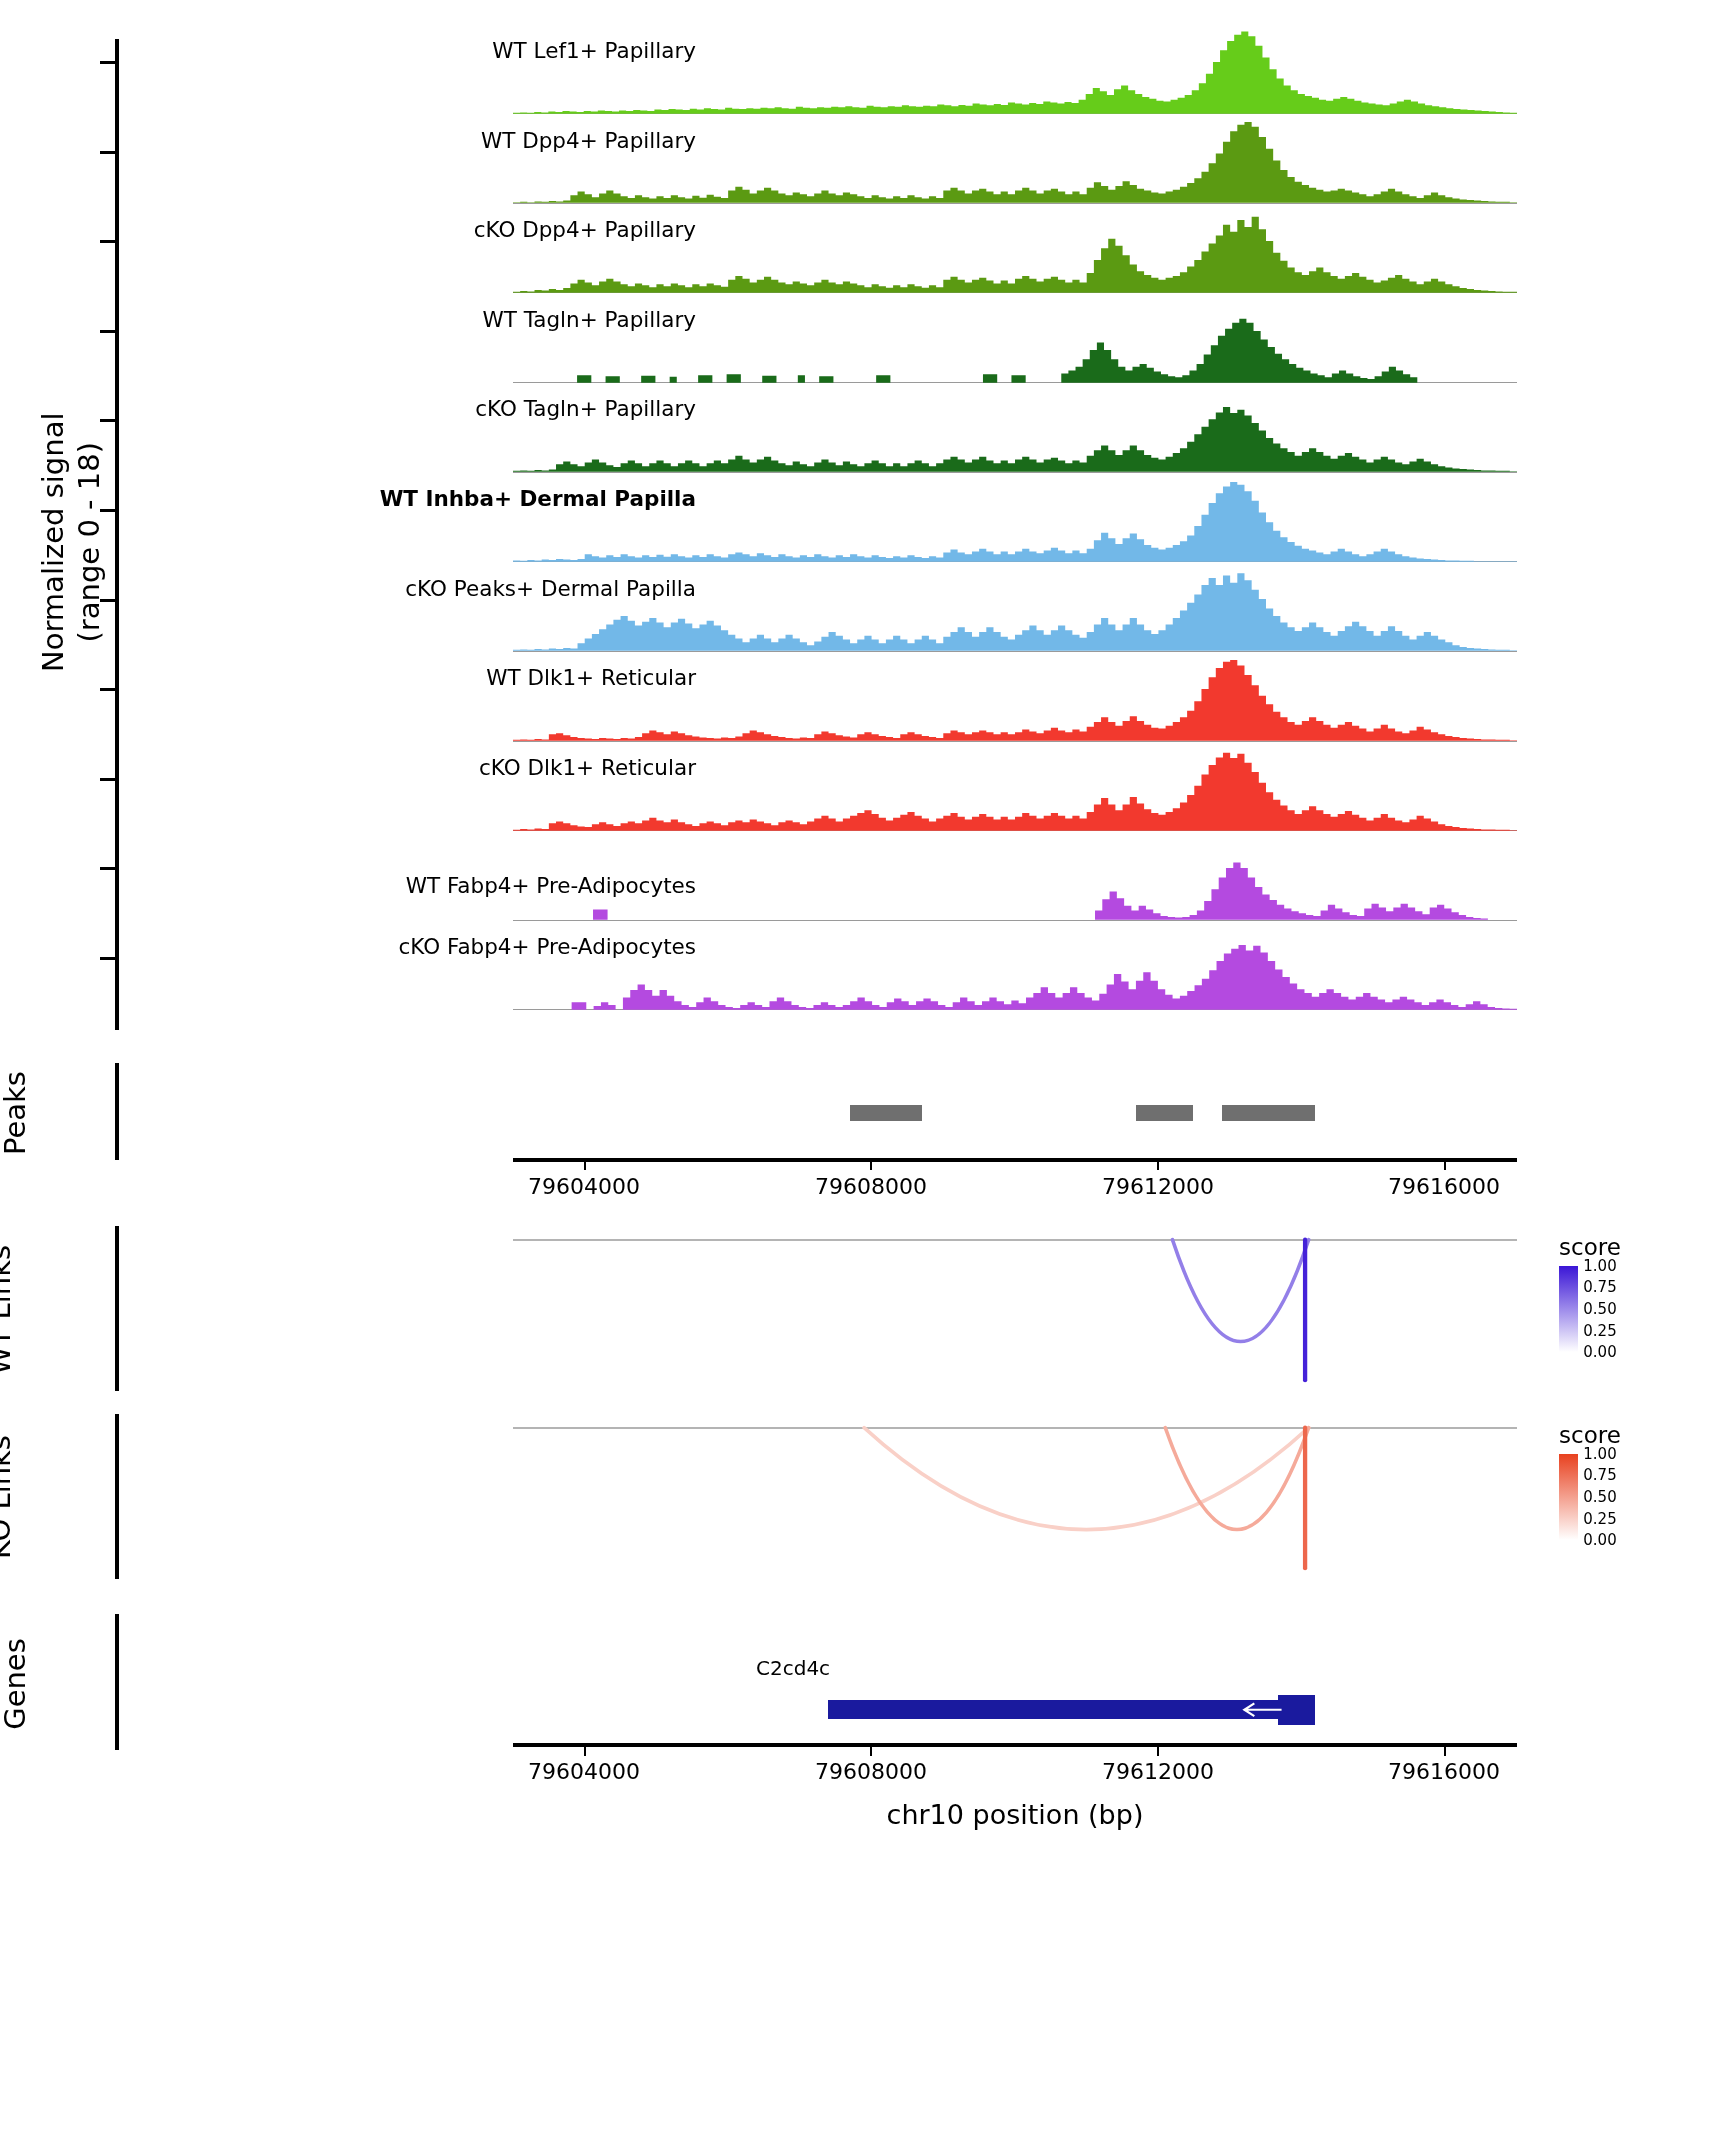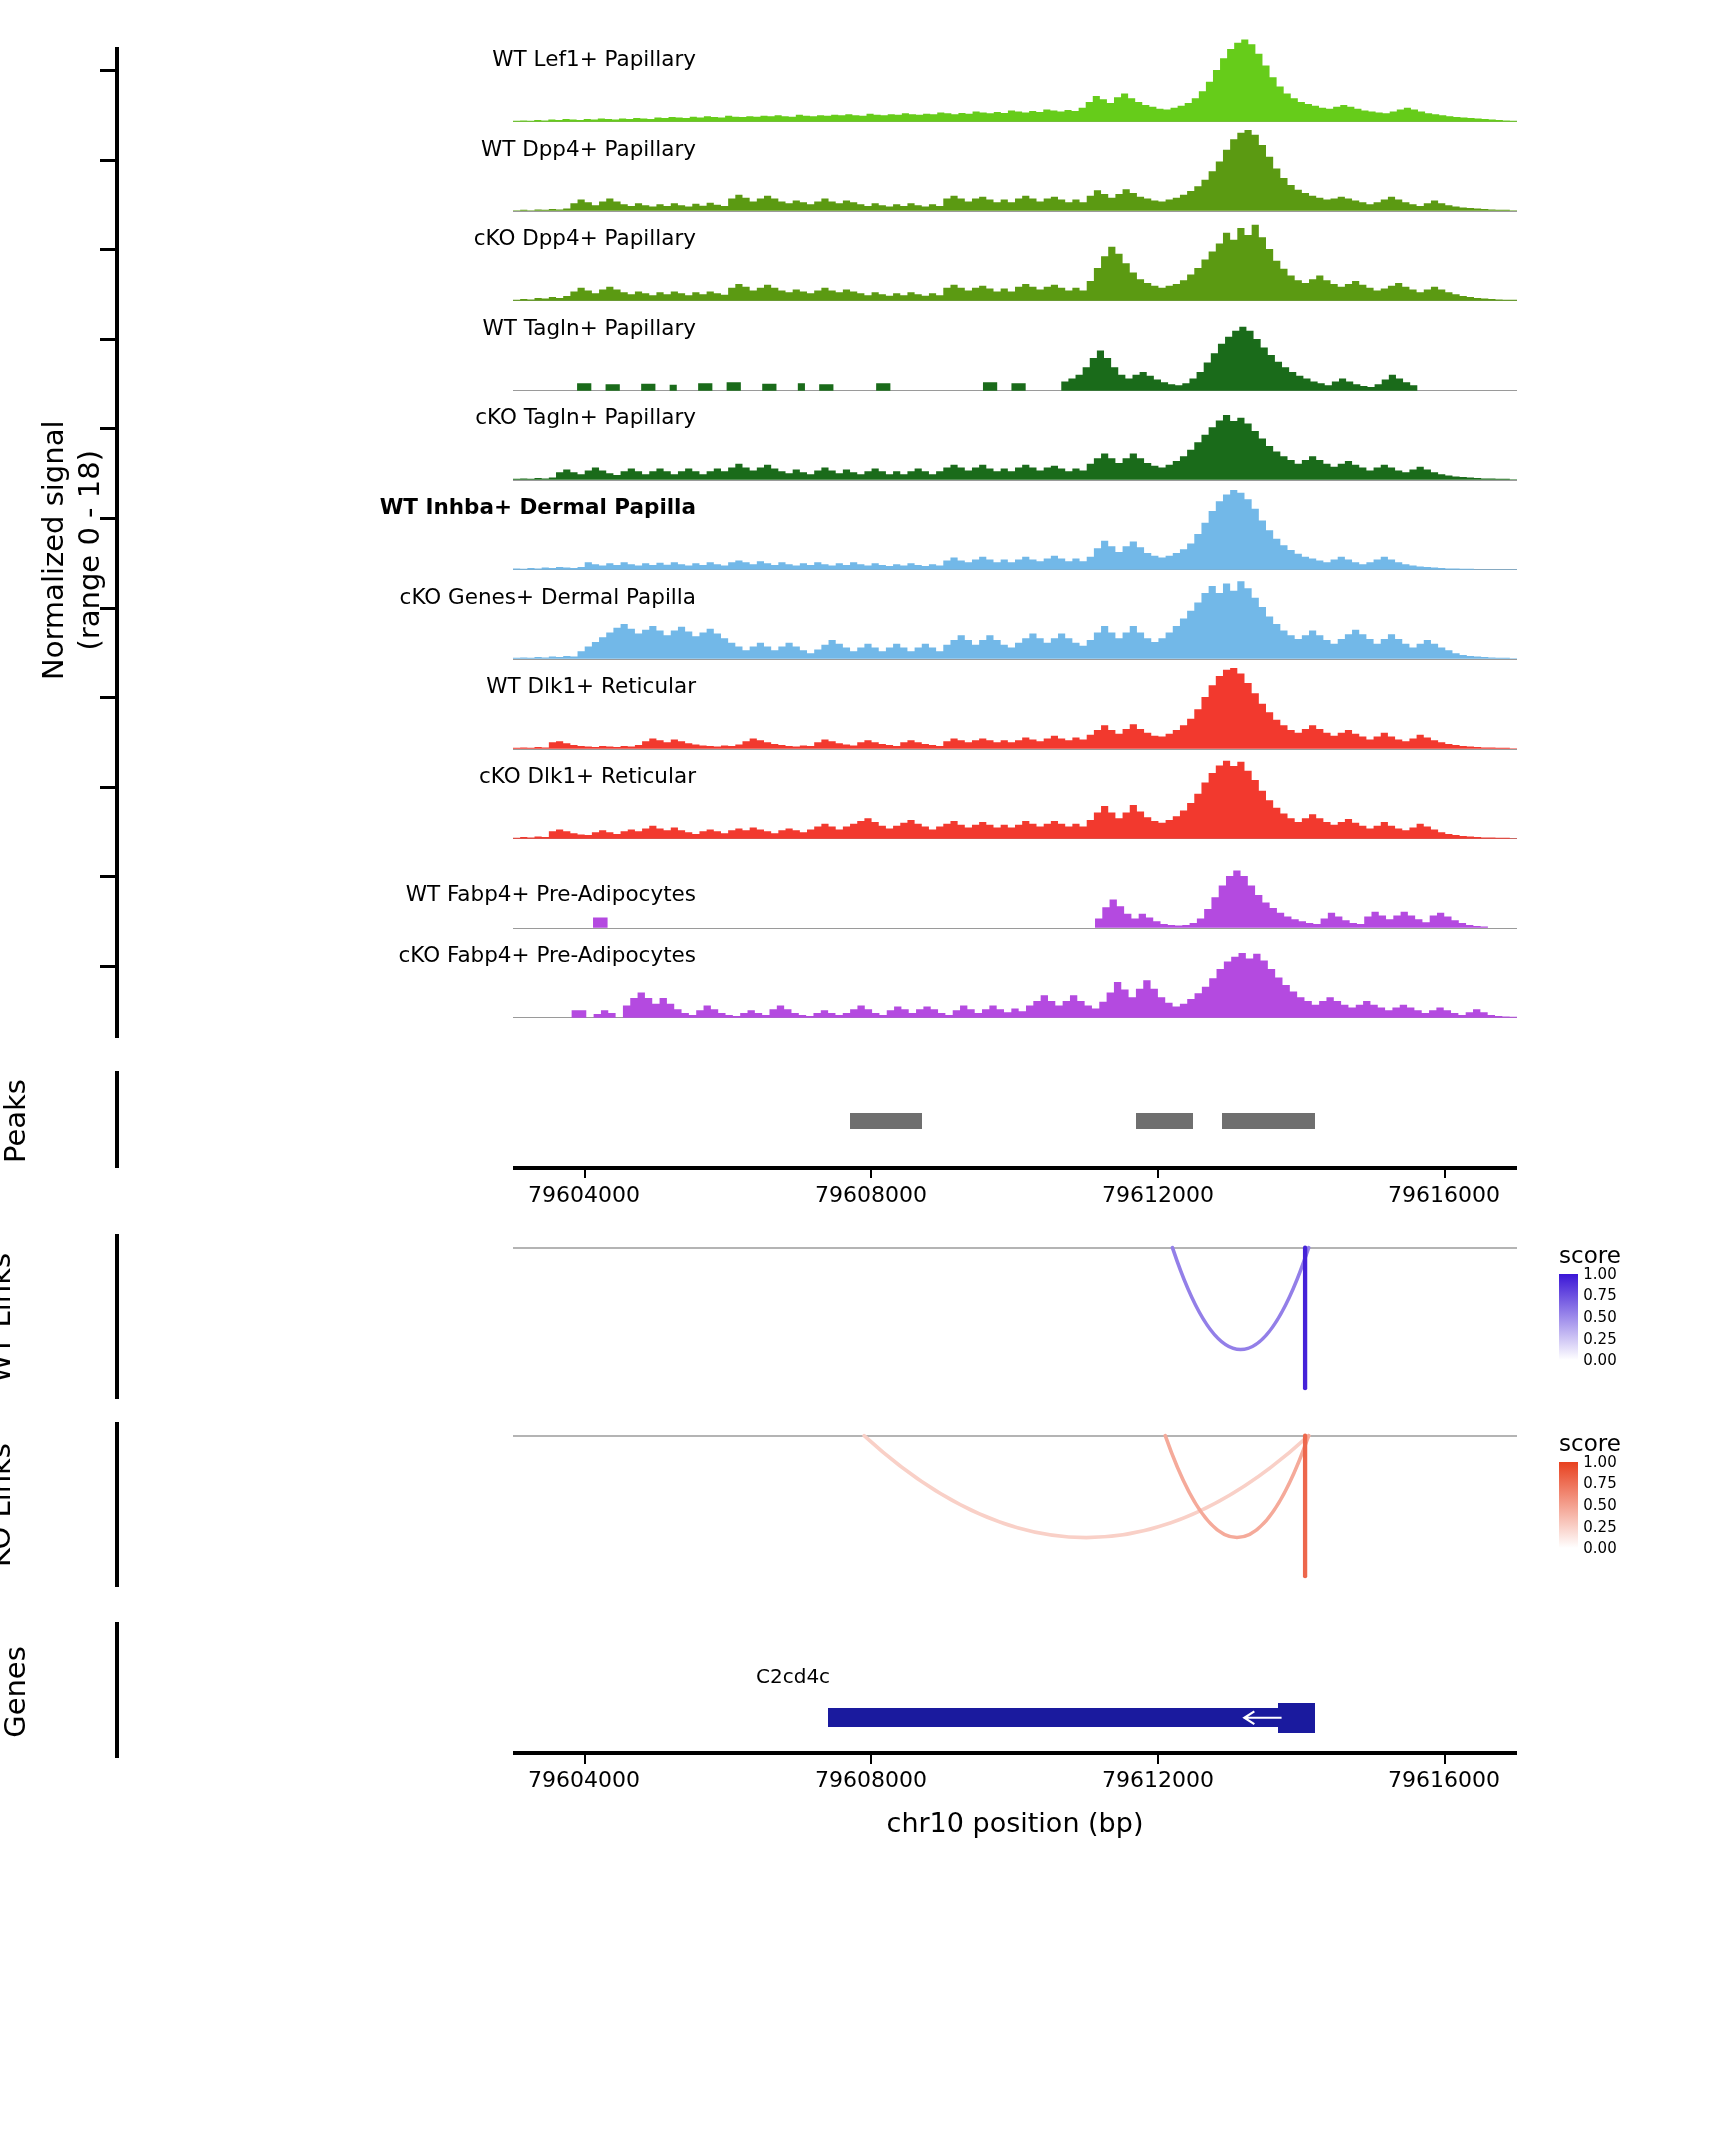--- a/index.html
+++ b/index.html
@@ -10,21 +10,21 @@
   body {
     width: 1721px;
     height: 2151px;
     font-family: "DejaVu Sans", "Liberation Sans", sans-serif;
     color: #000000;
     overflow: hidden;
     position: relative;
   }
   #root {
     position: absolute;
-    left: 0; top: 8px;
+    left: 0; top: 0;
     width: 1721px;
     height: 2091px;
   }
   .vline {
     position: absolute;
     background: #000000;
     width: 3.6px;
   }
   .tickmark {
     position: absolute;
@@ -183,21 +183,21 @@
         <path d="M 0 118 L 0.00 116.69 L 10.00 116.69 L 10.00 116.03 L 20.00 116.03 L 20.00 116.69 L 30.00 116.69 L 30.00 115.38 L 40.00 115.38 L 40.00 116.03 L 50.00 116.03 L 50.00 114.72 L 60.00 114.72 L 60.00 107.51 L 70.00 107.51 L 70.00 103.58 L 80.00 103.58 L 80.00 107.51 L 90.00 107.51 L 90.00 110.13 L 100.00 110.13 L 100.00 104.89 L 110.00 104.89 L 110.00 100.96 L 120.00 100.96 L 120.00 104.89 L 130.00 104.89 L 130.00 108.82 L 140.00 108.82 L 140.00 111.44 L 150.00 111.44 L 150.00 106.20 L 160.00 106.20 L 160.00 102.27 L 170.00 102.27 L 170.00 106.20 L 180.00 106.20 L 180.00 110.13 L 190.00 110.13 L 190.00 106.20 L 200.00 106.20 L 200.00 102.27 L 210.00 102.27 L 210.00 106.20 L 220.00 106.20 L 220.00 110.13 L 230.00 110.13 L 230.00 106.20 L 240.00 106.20 L 240.00 102.27 L 250.00 102.27 L 250.00 106.20 L 260.00 106.20 L 260.00 110.13 L 270.00 110.13 L 270.00 106.20 L 280.00 106.20 L 280.00 102.27 L 290.00 102.27 L 290.00 106.20 L 300.00 106.20 L 300.00 100.96 L 310.00 100.96 L 310.00 95.71 L 320.00 95.71 L 320.00 100.96 L 330.00 100.96 L 330.00 104.89 L 340.00 104.89 L 340.00 100.96 L 350.00 100.96 L 350.00 97.02 L 360.00 97.02 L 360.00 102.27 L 370.00 102.27 L 370.00 106.20 L 380.00 106.20 L 380.00 108.82 L 390.00 108.82 L 390.00 103.58 L 400.00 103.58 L 400.00 107.51 L 410.00 107.51 L 410.00 110.13 L 420.00 110.13 L 420.00 104.89 L 430.00 104.89 L 430.00 100.96 L 440.00 100.96 L 440.00 104.89 L 450.00 104.89 L 450.00 108.82 L 460.00 108.82 L 460.00 103.58 L 470.00 103.58 L 470.00 107.51 L 480.00 107.51 L 480.00 110.13 L 490.00 110.13 L 490.00 106.20 L 500.00 106.20 L 500.00 102.27 L 510.00 102.27 L 510.00 106.20 L 520.00 106.20 L 520.00 110.13 L 530.00 110.13 L 530.00 106.20 L 540.00 106.20 L 540.00 110.13 L 550.00 110.13 L 550.00 106.20 L 560.00 106.20 L 560.00 102.27 L 570.00 102.27 L 570.00 106.20 L 580.00 106.20 L 580.00 110.13 L 590.00 110.13 L 590.00 106.20 L 600.00 106.20 L 600.00 100.96 L 610.00 100.96 L 610.00 97.02 L 620.00 97.02 L 620.00 100.96 L 630.00 100.96 L 630.00 104.89 L 640.00 104.89 L 640.00 100.96 L 650.00 100.96 L 650.00 97.02 L 660.00 97.02 L 660.00 102.27 L 670.00 102.27 L 670.00 106.20 L 680.00 106.20 L 680.00 102.27 L 690.00 102.27 L 690.00 106.20 L 700.00 106.20 L 700.00 100.96 L 710.00 100.96 L 710.00 97.02 L 720.00 97.02 L 720.00 100.96 L 730.00 100.96 L 730.00 104.89 L 740.00 104.89 L 740.00 100.96 L 750.00 100.96 L 750.00 98.33 L 760.00 98.33 L 760.00 102.27 L 770.00 102.27 L 770.00 106.20 L 780.00 106.20 L 780.00 102.27 L 790.00 102.27 L 790.00 104.89 L 800.00 104.89 L 800.00 95.71 L 810.00 95.71 L 810.00 87.84 L 820.00 87.84 L 820.00 81.29 L 830.00 81.29 L 830.00 87.84 L 840.00 87.84 L 840.00 94.40 L 850.00 94.40 L 850.00 87.84 L 860.00 87.84 L 860.00 81.29 L 870.00 81.29 L 870.00 87.84 L 880.00 87.84 L 880.00 94.40 L 890.00 94.40 L 890.00 98.33 L 900.00 98.33 L 900.00 100.96 L 910.00 100.96 L 910.00 97.02 L 920.00 97.02 L 920.00 91.78 L 930.00 91.78 L 930.00 85.22 L 940.00 85.22 L 940.00 76.04 L 950.00 76.04 L 950.00 65.56 L 960.00 65.56 L 960.00 55.07 L 970.00 55.07 L 970.00 44.58 L 980.00 44.58 L 980.00 35.40 L 990.00 35.40 L 990.00 27.53 L 1000.00 27.53 L 1000.00 36.06 L 1010.00 36.06 L 1010.00 31.47 L 1020.00 31.47 L 1020.00 39.33 L 1030.00 39.33 L 1030.00 49.82 L 1040.00 49.82 L 1040.00 60.31 L 1050.00 60.31 L 1050.00 70.80 L 1060.00 70.80 L 1060.00 78.67 L 1070.00 78.67 L 1070.00 85.22 L 1080.00 85.22 L 1080.00 90.47 L 1090.00 90.47 L 1090.00 95.71 L 1100.00 95.71 L 1100.00 90.47 L 1110.00 90.47 L 1110.00 85.22 L 1120.00 85.22 L 1120.00 90.47 L 1130.00 90.47 L 1130.00 95.71 L 1140.00 95.71 L 1140.00 99.64 L 1150.00 99.64 L 1150.00 95.71 L 1160.00 95.71 L 1160.00 91.78 L 1170.00 91.78 L 1170.00 97.02 L 1180.00 97.02 L 1180.00 100.96 L 1190.00 100.96 L 1190.00 104.89 L 1200.00 104.89 L 1200.00 100.96 L 1210.00 100.96 L 1210.00 97.02 L 1220.00 97.02 L 1220.00 100.96 L 1230.00 100.96 L 1230.00 104.89 L 1240.00 104.89 L 1240.00 107.51 L 1250.00 107.51 L 1250.00 103.58 L 1260.00 103.58 L 1260.00 99.64 L 1270.00 99.64 L 1270.00 103.58 L 1280.00 103.58 L 1280.00 107.51 L 1290.00 107.51 L 1290.00 110.13 L 1300.00 110.13 L 1300.00 112.10 L 1310.00 112.10 L 1310.00 113.41 L 1320.00 113.41 L 1320.00 114.07 L 1330.00 114.07 L 1330.00 114.72 L 1340.00 114.72 L 1340.00 115.38 L 1350.00 115.38 L 1350.00 116.03 L 1360.00 116.03 L 1360.00 116.03 L 1370.00 116.03 L 1370.00 116.69 L 1380.00 116.69 L 1380.00 116.69 L 1390.00 116.69 L 1390.00 117.34 L 1400.00 117.34 L 1400 118 Z" fill="#1a6b1a" stroke="none"></path>
       </svg>
     </div>
     <div class="track-label" style="top: 486px; font-weight: bold;">WT Inhba+ Dermal Papilla</div>
     <div class="track-baseline" style="top: 561px; left: 513px;"></div>
     <div class="track-plot" style="top: 477px; height: 85px;">
       <svg width="1004" height="85" class="track-svg" viewBox="0 0 1400 118">
         <path d="M 0 118 L 0.00 116.03 L 10.00 116.03 L 10.00 116.69 L 20.00 116.69 L 20.00 115.38 L 30.00 115.38 L 30.00 116.03 L 40.00 116.03 L 40.00 114.72 L 50.00 114.72 L 50.00 115.38 L 60.00 115.38 L 60.00 114.07 L 70.00 114.07 L 70.00 114.72 L 80.00 114.72 L 80.00 115.38 L 90.00 115.38 L 90.00 114.07 L 100.00 114.07 L 100.00 107.51 L 110.00 107.51 L 110.00 110.13 L 120.00 110.13 L 120.00 112.10 L 130.00 112.10 L 130.00 108.82 L 140.00 108.82 L 140.00 111.44 L 150.00 111.44 L 150.00 107.51 L 160.00 107.51 L 160.00 110.13 L 170.00 110.13 L 170.00 112.10 L 180.00 112.10 L 180.00 108.82 L 190.00 108.82 L 190.00 111.44 L 200.00 111.44 L 200.00 108.17 L 210.00 108.17 L 210.00 110.79 L 220.00 110.79 L 220.00 107.51 L 230.00 107.51 L 230.00 110.13 L 240.00 110.13 L 240.00 112.10 L 250.00 112.10 L 250.00 108.82 L 260.00 108.82 L 260.00 111.44 L 270.00 111.44 L 270.00 107.51 L 280.00 107.51 L 280.00 110.13 L 290.00 110.13 L 290.00 112.10 L 300.00 112.10 L 300.00 107.51 L 310.00 107.51 L 310.00 104.89 L 320.00 104.89 L 320.00 107.51 L 330.00 107.51 L 330.00 110.13 L 340.00 110.13 L 340.00 106.20 L 350.00 106.20 L 350.00 108.82 L 360.00 108.82 L 360.00 111.44 L 370.00 111.44 L 370.00 107.51 L 380.00 107.51 L 380.00 110.13 L 390.00 110.13 L 390.00 112.10 L 400.00 112.10 L 400.00 108.82 L 410.00 108.82 L 410.00 111.44 L 420.00 111.44 L 420.00 107.51 L 430.00 107.51 L 430.00 110.13 L 440.00 110.13 L 440.00 112.10 L 450.00 112.10 L 450.00 108.82 L 460.00 108.82 L 460.00 111.44 L 470.00 111.44 L 470.00 107.51 L 480.00 107.51 L 480.00 110.13 L 490.00 110.13 L 490.00 112.10 L 500.00 112.10 L 500.00 108.82 L 510.00 108.82 L 510.00 111.44 L 520.00 111.44 L 520.00 112.76 L 530.00 112.76 L 530.00 110.13 L 540.00 110.13 L 540.00 112.10 L 550.00 112.10 L 550.00 108.82 L 560.00 108.82 L 560.00 111.44 L 570.00 111.44 L 570.00 112.76 L 580.00 112.76 L 580.00 110.13 L 590.00 110.13 L 590.00 112.10 L 600.00 112.10 L 600.00 104.89 L 610.00 104.89 L 610.00 100.96 L 620.00 100.96 L 620.00 104.89 L 630.00 104.89 L 630.00 107.51 L 640.00 107.51 L 640.00 103.58 L 650.00 103.58 L 650.00 99.64 L 660.00 99.64 L 660.00 103.58 L 670.00 103.58 L 670.00 107.51 L 680.00 107.51 L 680.00 103.58 L 690.00 103.58 L 690.00 107.51 L 700.00 107.51 L 700.00 103.58 L 710.00 103.58 L 710.00 99.64 L 720.00 99.64 L 720.00 103.58 L 730.00 103.58 L 730.00 106.20 L 740.00 106.20 L 740.00 102.27 L 750.00 102.27 L 750.00 98.33 L 760.00 98.33 L 760.00 102.27 L 770.00 102.27 L 770.00 106.20 L 780.00 106.20 L 780.00 102.27 L 790.00 102.27 L 790.00 106.20 L 800.00 106.20 L 800.00 99.64 L 810.00 99.64 L 810.00 87.84 L 820.00 87.84 L 820.00 77.36 L 830.00 77.36 L 830.00 85.22 L 840.00 85.22 L 840.00 93.09 L 850.00 93.09 L 850.00 85.22 L 860.00 85.22 L 860.00 78.67 L 870.00 78.67 L 870.00 86.53 L 880.00 86.53 L 880.00 94.40 L 890.00 94.40 L 890.00 98.33 L 900.00 98.33 L 900.00 100.96 L 910.00 100.96 L 910.00 98.33 L 920.00 98.33 L 920.00 94.40 L 930.00 94.40 L 930.00 89.16 L 940.00 89.16 L 940.00 81.29 L 950.00 81.29 L 950.00 68.18 L 960.00 68.18 L 960.00 52.44 L 970.00 52.44 L 970.00 36.06 L 980.00 36.06 L 980.00 22.29 L 990.00 22.29 L 990.00 13.11 L 1000.00 13.11 L 1000.00 6.56 L 1010.00 6.56 L 1010.00 10.49 L 1020.00 10.49 L 1020.00 19.67 L 1030.00 19.67 L 1030.00 32.78 L 1040.00 32.78 L 1040.00 49.17 L 1050.00 49.17 L 1050.00 62.93 L 1060.00 62.93 L 1060.00 74.73 L 1070.00 74.73 L 1070.00 83.91 L 1080.00 83.91 L 1080.00 90.47 L 1090.00 90.47 L 1090.00 95.71 L 1100.00 95.71 L 1100.00 99.64 L 1110.00 99.64 L 1110.00 102.27 L 1120.00 102.27 L 1120.00 104.89 L 1130.00 104.89 L 1130.00 107.51 L 1140.00 107.51 L 1140.00 103.58 L 1150.00 103.58 L 1150.00 99.64 L 1160.00 99.64 L 1160.00 103.58 L 1170.00 103.58 L 1170.00 107.51 L 1180.00 107.51 L 1180.00 110.13 L 1190.00 110.13 L 1190.00 107.51 L 1200.00 107.51 L 1200.00 103.58 L 1210.00 103.58 L 1210.00 99.64 L 1220.00 99.64 L 1220.00 103.58 L 1230.00 103.58 L 1230.00 107.51 L 1240.00 107.51 L 1240.00 110.13 L 1250.00 110.13 L 1250.00 112.10 L 1260.00 112.10 L 1260.00 113.41 L 1270.00 113.41 L 1270.00 114.07 L 1280.00 114.07 L 1280.00 114.72 L 1290.00 114.72 L 1290.00 115.38 L 1300.00 115.38 L 1300.00 116.03 L 1310.00 116.03 L 1310.00 116.03 L 1320.00 116.03 L 1320.00 116.69 L 1330.00 116.69 L 1330.00 116.69 L 1340.00 116.69 L 1340.00 117.34 L 1350.00 117.34 L 1350.00 117.34 L 1360.00 117.34 L 1360.00 117.34 L 1370.00 117.34 L 1370.00 117.34 L 1380.00 117.34 L 1380.00 117.34 L 1390.00 117.34 L 1390.00 117.34 L 1400.00 117.34 L 1400 118 Z" fill="#72b8e8" stroke="none"></path>
       </svg>
     </div>
-    <div class="track-label" style="top: 576px;">cKO Genes+ Dermal Papilla</div>
+    <div class="track-label" style="top: 576px;">cKO Peaks+ Dermal Papilla</div>
     <div class="track-baseline" style="top: 651px; left: 513px;"></div>
     <div class="track-plot" style="top: 566px; height: 85px;">
       <svg width="1004" height="85" class="track-svg" viewBox="0 0 1400 118">
         <path d="M 0 118 L 0.00 116.69 L 10.00 116.69 L 10.00 116.03 L 20.00 116.03 L 20.00 116.69 L 30.00 116.69 L 30.00 115.38 L 40.00 115.38 L 40.00 116.03 L 50.00 116.03 L 50.00 114.72 L 60.00 114.72 L 60.00 115.38 L 70.00 115.38 L 70.00 114.07 L 80.00 114.07 L 80.00 114.72 L 90.00 114.72 L 90.00 107.51 L 100.00 107.51 L 100.00 100.96 L 110.00 100.96 L 110.00 94.40 L 120.00 94.40 L 120.00 87.84 L 130.00 87.84 L 130.00 81.29 L 140.00 81.29 L 140.00 74.73 L 150.00 74.73 L 150.00 69.49 L 160.00 69.49 L 160.00 76.04 L 170.00 76.04 L 170.00 82.60 L 180.00 82.60 L 180.00 77.36 L 190.00 77.36 L 190.00 72.11 L 200.00 72.11 L 200.00 78.67 L 210.00 78.67 L 210.00 85.22 L 220.00 85.22 L 220.00 78.67 L 230.00 78.67 L 230.00 73.42 L 240.00 73.42 L 240.00 79.98 L 250.00 79.98 L 250.00 86.53 L 260.00 86.53 L 260.00 81.29 L 270.00 81.29 L 270.00 76.04 L 280.00 76.04 L 280.00 82.60 L 290.00 82.60 L 290.00 89.16 L 300.00 89.16 L 300.00 95.71 L 310.00 95.71 L 310.00 100.96 L 320.00 100.96 L 320.00 106.20 L 330.00 106.20 L 330.00 100.96 L 340.00 100.96 L 340.00 95.71 L 350.00 95.71 L 350.00 100.96 L 360.00 100.96 L 360.00 106.20 L 370.00 106.20 L 370.00 100.96 L 380.00 100.96 L 380.00 95.71 L 390.00 95.71 L 390.00 100.96 L 400.00 100.96 L 400.00 106.20 L 410.00 106.20 L 410.00 110.13 L 420.00 110.13 L 420.00 104.89 L 430.00 104.89 L 430.00 98.33 L 440.00 98.33 L 440.00 91.78 L 450.00 91.78 L 450.00 97.02 L 460.00 97.02 L 460.00 102.27 L 470.00 102.27 L 470.00 107.51 L 480.00 107.51 L 480.00 102.27 L 490.00 102.27 L 490.00 97.02 L 500.00 97.02 L 500.00 102.27 L 510.00 102.27 L 510.00 107.51 L 520.00 107.51 L 520.00 102.27 L 530.00 102.27 L 530.00 97.02 L 540.00 97.02 L 540.00 102.27 L 550.00 102.27 L 550.00 107.51 L 560.00 107.51 L 560.00 102.27 L 570.00 102.27 L 570.00 97.02 L 580.00 97.02 L 580.00 102.27 L 590.00 102.27 L 590.00 107.51 L 600.00 107.51 L 600.00 98.33 L 610.00 98.33 L 610.00 91.78 L 620.00 91.78 L 620.00 85.22 L 630.00 85.22 L 630.00 91.78 L 640.00 91.78 L 640.00 98.33 L 650.00 98.33 L 650.00 91.78 L 660.00 91.78 L 660.00 85.22 L 670.00 85.22 L 670.00 91.78 L 680.00 91.78 L 680.00 98.33 L 690.00 98.33 L 690.00 102.27 L 700.00 102.27 L 700.00 95.71 L 710.00 95.71 L 710.00 89.16 L 720.00 89.16 L 720.00 82.60 L 730.00 82.60 L 730.00 89.16 L 740.00 89.16 L 740.00 95.71 L 750.00 95.71 L 750.00 89.16 L 760.00 89.16 L 760.00 82.60 L 770.00 82.60 L 770.00 89.16 L 780.00 89.16 L 780.00 95.71 L 790.00 95.71 L 790.00 99.64 L 800.00 99.64 L 800.00 91.78 L 810.00 91.78 L 810.00 81.29 L 820.00 81.29 L 820.00 72.11 L 830.00 72.11 L 830.00 81.29 L 840.00 81.29 L 840.00 89.16 L 850.00 89.16 L 850.00 81.29 L 860.00 81.29 L 860.00 72.11 L 870.00 72.11 L 870.00 81.29 L 880.00 81.29 L 880.00 89.16 L 890.00 89.16 L 890.00 94.40 L 900.00 94.40 L 900.00 89.16 L 910.00 89.16 L 910.00 81.29 L 920.00 81.29 L 920.00 72.11 L 930.00 72.11 L 930.00 61.62 L 940.00 61.62 L 940.00 51.13 L 950.00 51.13 L 950.00 39.33 L 960.00 39.33 L 960.00 26.22 L 970.00 26.22 L 970.00 16.39 L 980.00 16.39 L 980.00 26.22 L 990.00 26.22 L 990.00 13.11 L 1000.00 13.11 L 1000.00 22.94 L 1010.00 22.94 L 1010.00 9.83 L 1020.00 9.83 L 1020.00 19.67 L 1030.00 19.67 L 1030.00 32.78 L 1040.00 32.78 L 1040.00 45.89 L 1050.00 45.89 L 1050.00 59.00 L 1060.00 59.00 L 1060.00 69.49 L 1070.00 69.49 L 1070.00 78.67 L 1080.00 78.67 L 1080.00 85.22 L 1090.00 85.22 L 1090.00 90.47 L 1100.00 90.47 L 1100.00 85.22 L 1110.00 85.22 L 1110.00 78.67 L 1120.00 78.67 L 1120.00 85.22 L 1130.00 85.22 L 1130.00 91.78 L 1140.00 91.78 L 1140.00 97.02 L 1150.00 97.02 L 1150.00 90.47 L 1160.00 90.47 L 1160.00 83.91 L 1170.00 83.91 L 1170.00 77.36 L 1180.00 77.36 L 1180.00 83.91 L 1190.00 83.91 L 1190.00 90.47 L 1200.00 90.47 L 1200.00 97.02 L 1210.00 97.02 L 1210.00 90.47 L 1220.00 90.47 L 1220.00 83.91 L 1230.00 83.91 L 1230.00 90.47 L 1240.00 90.47 L 1240.00 97.02 L 1250.00 97.02 L 1250.00 102.27 L 1260.00 102.27 L 1260.00 97.02 L 1270.00 97.02 L 1270.00 91.78 L 1280.00 91.78 L 1280.00 97.02 L 1290.00 97.02 L 1290.00 102.27 L 1300.00 102.27 L 1300.00 106.20 L 1310.00 106.20 L 1310.00 110.13 L 1320.00 110.13 L 1320.00 112.76 L 1330.00 112.76 L 1330.00 114.07 L 1340.00 114.07 L 1340.00 114.72 L 1350.00 114.72 L 1350.00 115.38 L 1360.00 115.38 L 1360.00 116.03 L 1370.00 116.03 L 1370.00 116.69 L 1380.00 116.69 L 1380.00 116.69 L 1390.00 116.69 L 1390.00 117.34 L 1400.00 117.34 L 1400 118 Z" fill="#72b8e8" stroke="none"></path>
       </svg>
     </div>
     <div class="track-label" style="top: 665px;">WT Dlk1+ Reticular</div>
     <div class="track-baseline" style="top: 741px; left: 513px;"></div>
     <div class="track-plot" style="top: 656px; height: 85px;">
       <svg width="1004" height="85" class="track-svg" viewBox="0 0 1400 118">

